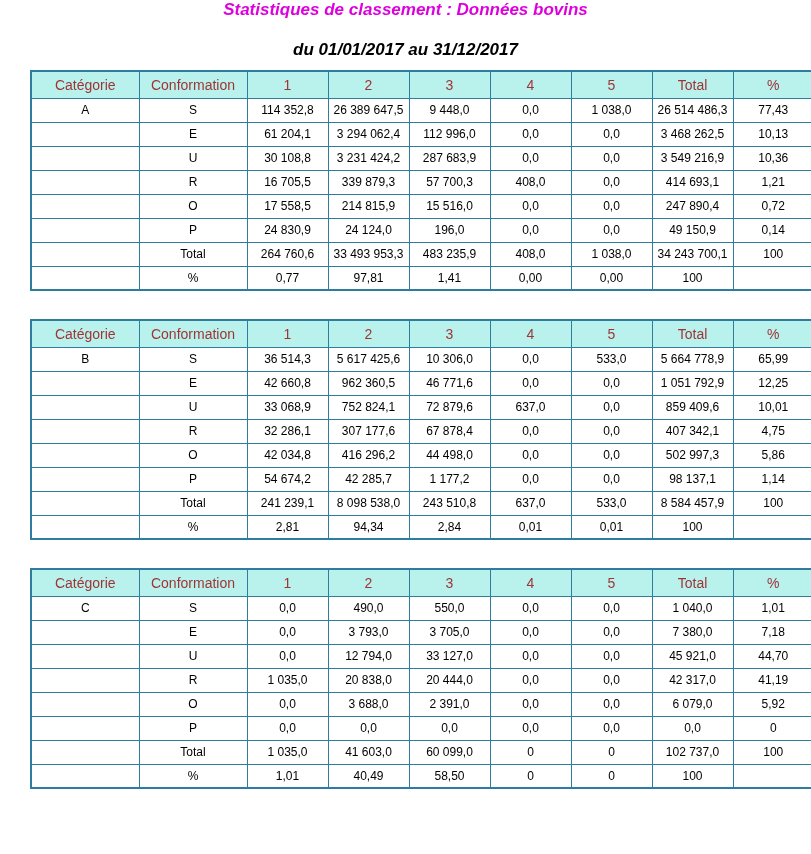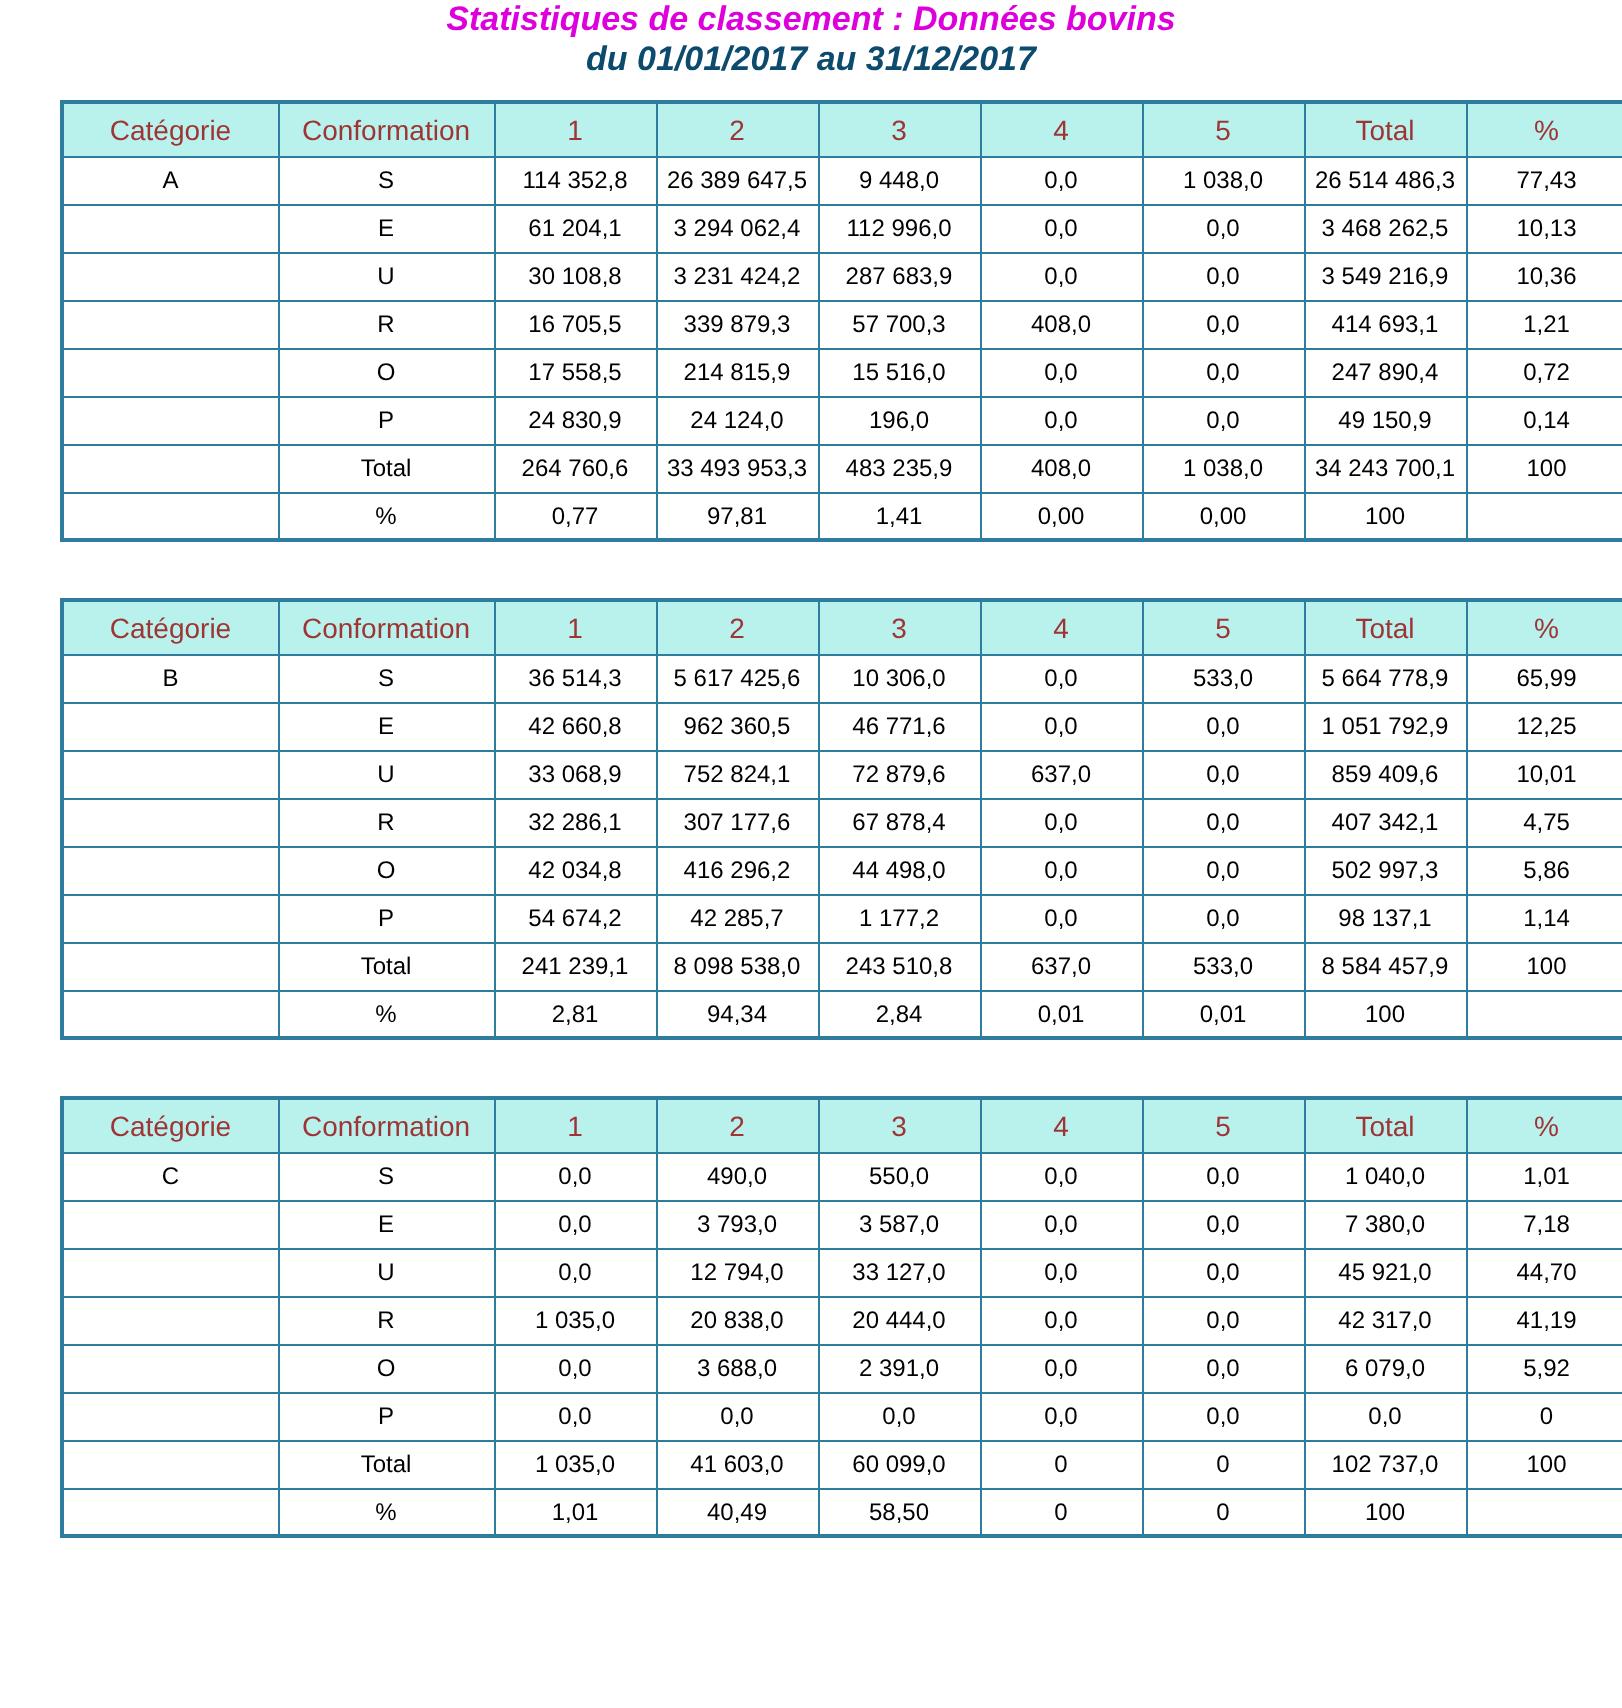--- a/index.html
+++ b/index.html
@@ -18,21 +18,21 @@
   .titles {
     text-align: center;
   }
   .title {
     font-style: italic;
     font-weight: bold;
     font-size: 17px;
     line-height: 20px;
   }
   .title-main   { color: #dd00dd; padding-top: 0; }
-  .title-dates  { color: #0c4a6e; }
+  .title-dates  { color: #000000; margin-top: 20px; }
   .title-sub    { color: #ffa014; margin-top: 20px; }
 
   table.stats {
     border-collapse: collapse;
     table-layout: fixed;
     width: 783px;
     margin: 0 0 0 30px;
     border: 2px solid #2e7d9e;
   }
   table.stats:first-of-type { margin-top: 10px; }
@@ -307,21 +307,21 @@
           <td>0,0</td>
           <td>0,0</td>
           <td>1 040,0</td>
           <td>1,01</td>
         </tr>
         <tr>
           <td></td>
           <td>E</td>
           <td>0,0</td>
           <td>3 793,0</td>
-          <td>3 587,0</td>
+          <td>3 705,0</td>
           <td>0,0</td>
           <td>0,0</td>
           <td>7 380,0</td>
           <td>7,18</td>
         </tr>
         <tr>
           <td></td>
           <td>U</td>
           <td>0,0</td>
           <td>12 794,0</td>

